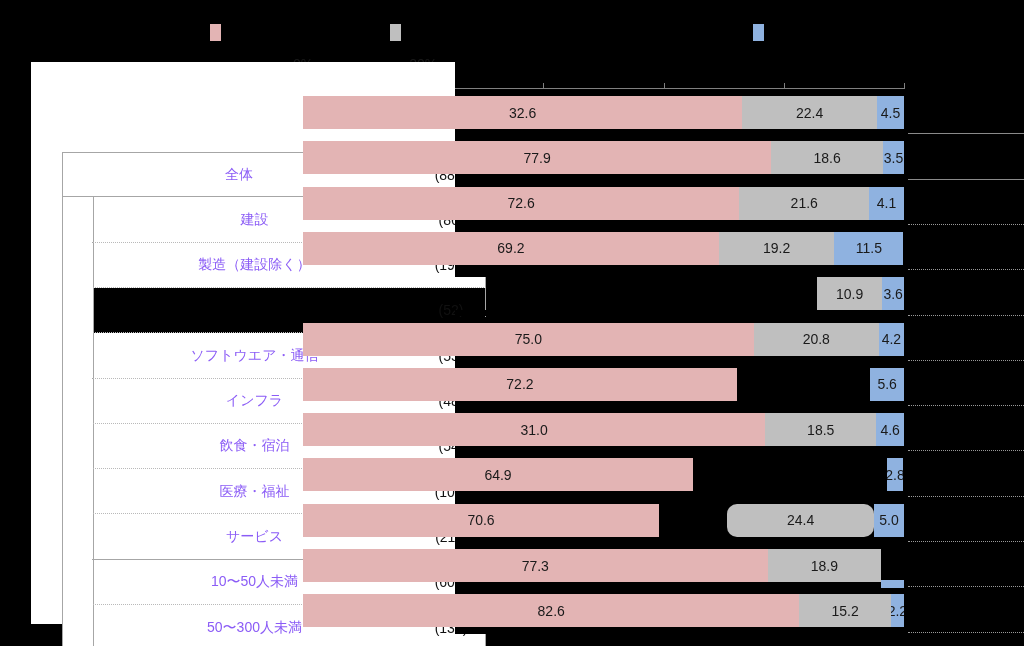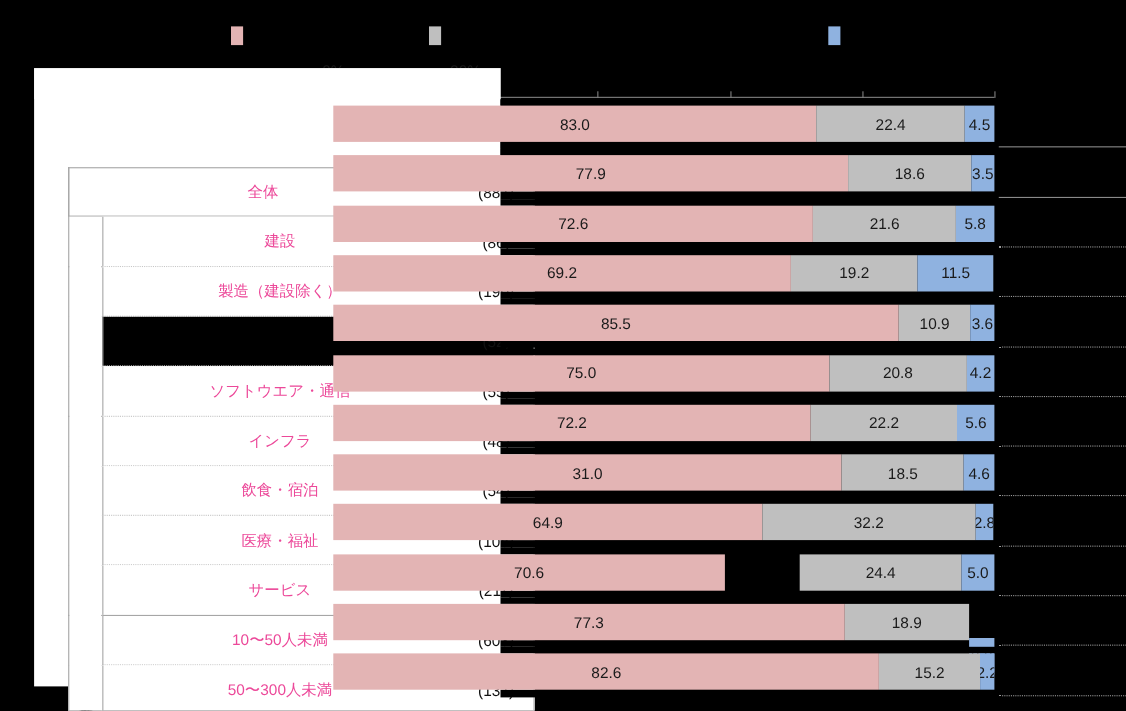--- a/index.html
+++ b/index.html
@@ -64,21 +64,21 @@
     position:absolute;left:0;width:424px;height:45px;
     box-sizing:border-box;
     background:#ffffff;
   }
   .lrow .cellbox{
     position:absolute;top:0;height:45px;box-sizing:border-box;
     background:#ffffff;
     display:flex;align-items:center;
   }
   .lrow .lbl{
-    flex:1;text-align:center;font-size:14px;color:#ec4899;
+    flex:1;text-align:center;font-size:14px;color:#8b5cf6;
     white-space:nowrap;padding-right:2px;
   }
   .lrow .nval{
     width:68px;text-align:center;font-size:14px;color:#111111;
   }
   .redacted{
     background:#000000 !important;
   }
   .redacted .lbl{color:#000000;}
 
@@ -248,21 +248,21 @@
       <div class="sepsolid" style="left: 0px; top: 0px; width: 424px;"></div>
       <div class="vline" style="left: 0px; top: 0px; height: 543.6px;"></div>
     </div>
 </div>
 
 <div id="bars">
     <div class="band" style="top: 90px; width: 569px; height: 6px;"></div>
     <div class="band" style="top: 129px; width: 569px; height: 6.3px;"></div>
     <div class="barrow" style="top: 90px;">
       <div class="bar s1" style="left: 0px; width: 439.331px;">
-        <span>83.0</span>
+        <span>32.6</span>
       </div>
       <div class="bar s2" style="left: 439.331px; width: 134.624px; align-items: center;">
         <span>22.4</span>
       </div>
       <div class="bar s3" style="left: 573.955px; width: 27.045px;">
         <span>4.5</span>
       </div>
     </div>
     <div class="rowline sol" style="top: 133.3px;"></div>
     <div class="band" style="top: 135.3px; width: 569px; height: 6px;"></div>
@@ -282,44 +282,41 @@
     <div class="band" style="top: 180.6px; width: 569px; height: 6px;"></div>
     <div class="band" style="top: 219.6px; width: 569px; height: 6.3px;"></div>
     <div class="barrow" style="top: 180.6px;">
       <div class="bar s1" style="left: 0px; width: 436.326px;">
         <span>72.6</span>
       </div>
       <div class="bar s2" style="left: 436.326px; width: 129.816px;">
         <span>21.6</span>
       </div>
       <div class="bar s3" style="left: 566.142px; width: 34.858px;">
-        <span>5.8</span>
+        <span>4.1</span>
       </div>
     </div>
     <div class="rowline dot" style="top: 223.9px;"></div>
     <div class="band" style="top: 225.9px; width: 569px; height: 6px;"></div>
     <div class="band" style="top: 264.9px; width: 569px; height: 6.3px;"></div>
     <div class="barrow" style="top: 225.9px;">
       <div class="bar s1" style="left: 0px; width: 415.892px;">
         <span>69.2</span>
       </div>
       <div class="bar s2" style="left: 415.892px; width: 115.392px;">
         <span>19.2</span>
       </div>
       <div class="bar s3" style="left: 531.284px; width: 69.115px;">
         <span>11.5</span>
       </div>
     </div>
     <div class="rowline dot" style="top: 269.2px;"></div>
     <div class="band" style="top: 271.2px; width: 569px; height: 6px;"></div>
     <div class="band" style="top: 310.2px; width: 569px; height: 6.3px;"></div>
     <div class="barrow" style="top: 271.2px;">
-      <div class="bar s1" style="left: 0px; width: 513.855px;">
-        <span>85.5</span>
-      </div>
       <div class="bar s2" style="left: 513.855px; width: 65.509px;">
         <span>10.9</span>
       </div>
       <div class="bar s3" style="left: 579.364px; width: 21.636px;">
         <span>3.6</span>
       </div>
     </div>
     <div class="rowline dot" style="top: 314.5px;"></div>
     <div class="band" style="top: 316.5px; width: 569px; height: 6px;"></div>
     <div class="band" style="top: 355.5px; width: 569px; height: 6.3px;"></div>
@@ -334,23 +331,20 @@
         <span>4.2</span>
       </div>
     </div>
     <div class="rowline dot" style="top: 359.8px;"></div>
     <div class="band" style="top: 361.8px; width: 569px; height: 6px;"></div>
     <div class="band" style="top: 400.8px; width: 569px; height: 6.3px;"></div>
     <div class="barrow" style="top: 361.8px;">
       <div class="bar s1" style="left: 0px; width: 433.922px;">
         <span>72.2</span>
       </div>
-      <div class="bar s2" style="left: 433.922px; width: 133.422px;">
-        <span>22.2</span>
-      </div>
       <div class="bar s3" style="left: 567.344px; width: 33.656px;">
         <span>5.6</span>
       </div>
     </div>
     <div class="rowline dot" style="top: 405.1px;"></div>
     <div class="band" style="top: 407.1px; width: 569px; height: 6px;"></div>
     <div class="band" style="top: 446.1px; width: 569px; height: 6.3px;"></div>
     <div class="barrow" style="top: 407.1px;">
       <div class="bar s1" style="left: 0px; width: 462.169px;">
         <span>31.0</span>
@@ -362,35 +356,32 @@
         <span>4.6</span>
       </div>
     </div>
     <div class="rowline dot" style="top: 450.4px;"></div>
     <div class="band" style="top: 452.4px; width: 569px; height: 6px;"></div>
     <div class="band" style="top: 491.4px; width: 569px; height: 6.3px;"></div>
     <div class="barrow" style="top: 452.4px;">
       <div class="bar s1" style="left: 0px; width: 390.049px;">
         <span>64.9</span>
       </div>
-      <div class="bar s2" style="left: 390.049px; width: 193.522px;">
-        <span>32.2</span>
-      </div>
       <div class="bar s3" style="left: 583.571px; width: 16.828px;">
         <span>2.8</span>
       </div>
     </div>
     <div class="rowline dot" style="top: 495.7px;"></div>
     <div class="band" style="top: 497.7px; width: 569px; height: 6px;"></div>
     <div class="band" style="top: 536.7px; width: 569px; height: 6.3px;"></div>
     <div class="barrow" style="top: 497.7px;">
       <div class="bar s1" style="left: 0px; width: 356px;">
         <span>70.6</span>
       </div>
-      <div class="bar s2" style="left: 424.306px; width: 146.644px;">
+      <div class="bar s2" style="left: 424.306px; width: 146.644px; border-radius: 10px;">
         <span>24.4</span>
       </div>
       <div class="bar s3" style="left: 570.95px; width: 30.05px;">
         <span>5.0</span>
       </div>
     </div>
     <div class="rowline dot" style="top: 541px;"></div>
     <div class="band" style="top: 543px; width: 569px; height: 6px;"></div>
     <div class="band" style="top: 582px; width: 569px; height: 6.3px;"></div>
     <div class="barrow" style="top: 543px;">

